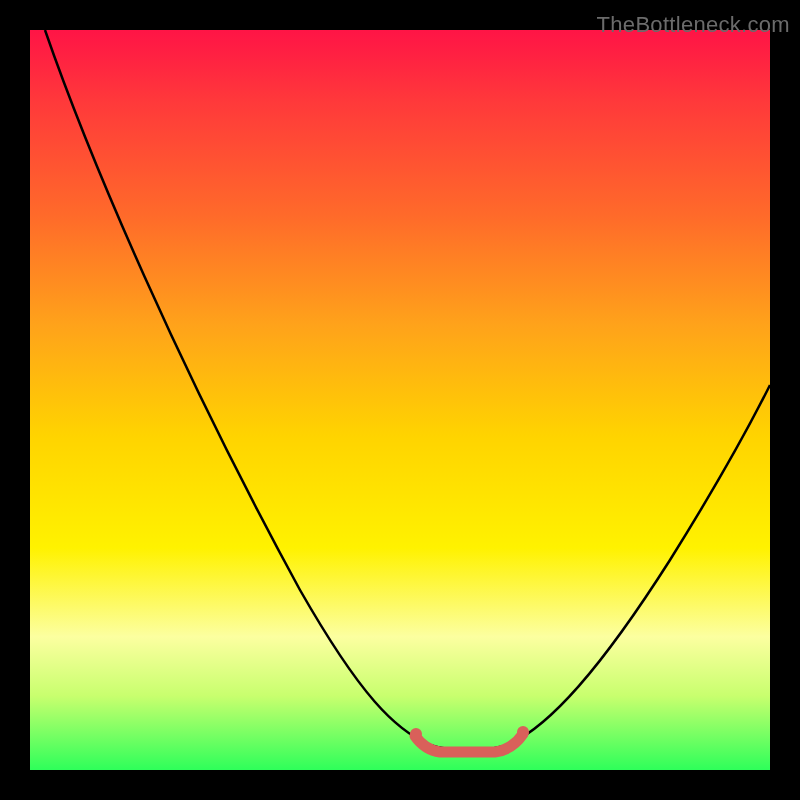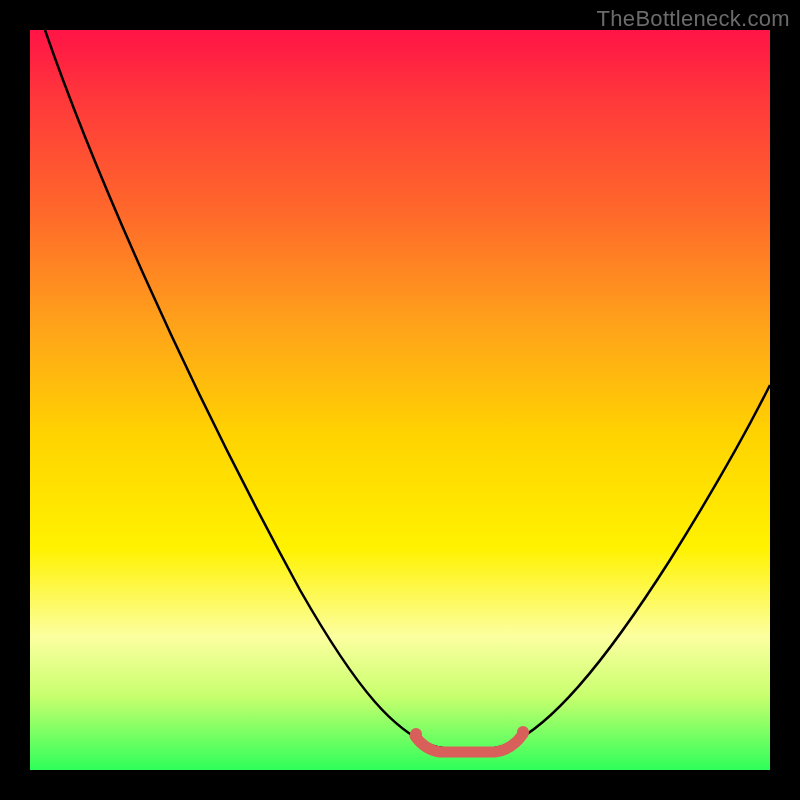--- a/index.html
+++ b/index.html
@@ -29,21 +29,21 @@
       #ff6a2a 25%,
       #ffa31a 40%,
       #ffd400 55%,
       #fff200 70%,
       #fcffa0 82%,
       #c8ff6e 90%,
       #2eff5a 100%);
   }
   .watermark {
     position: absolute;
-    top: 6px;
+    top: 12px;
     right: 10px;
     color: #6b6b6b;
     font-size: 22px;
     font-weight: 500;
     letter-spacing: 0.3px;
     z-index: 5;
     margin-left: 36px;
   }
   svg.curve {
     position: absolute;

